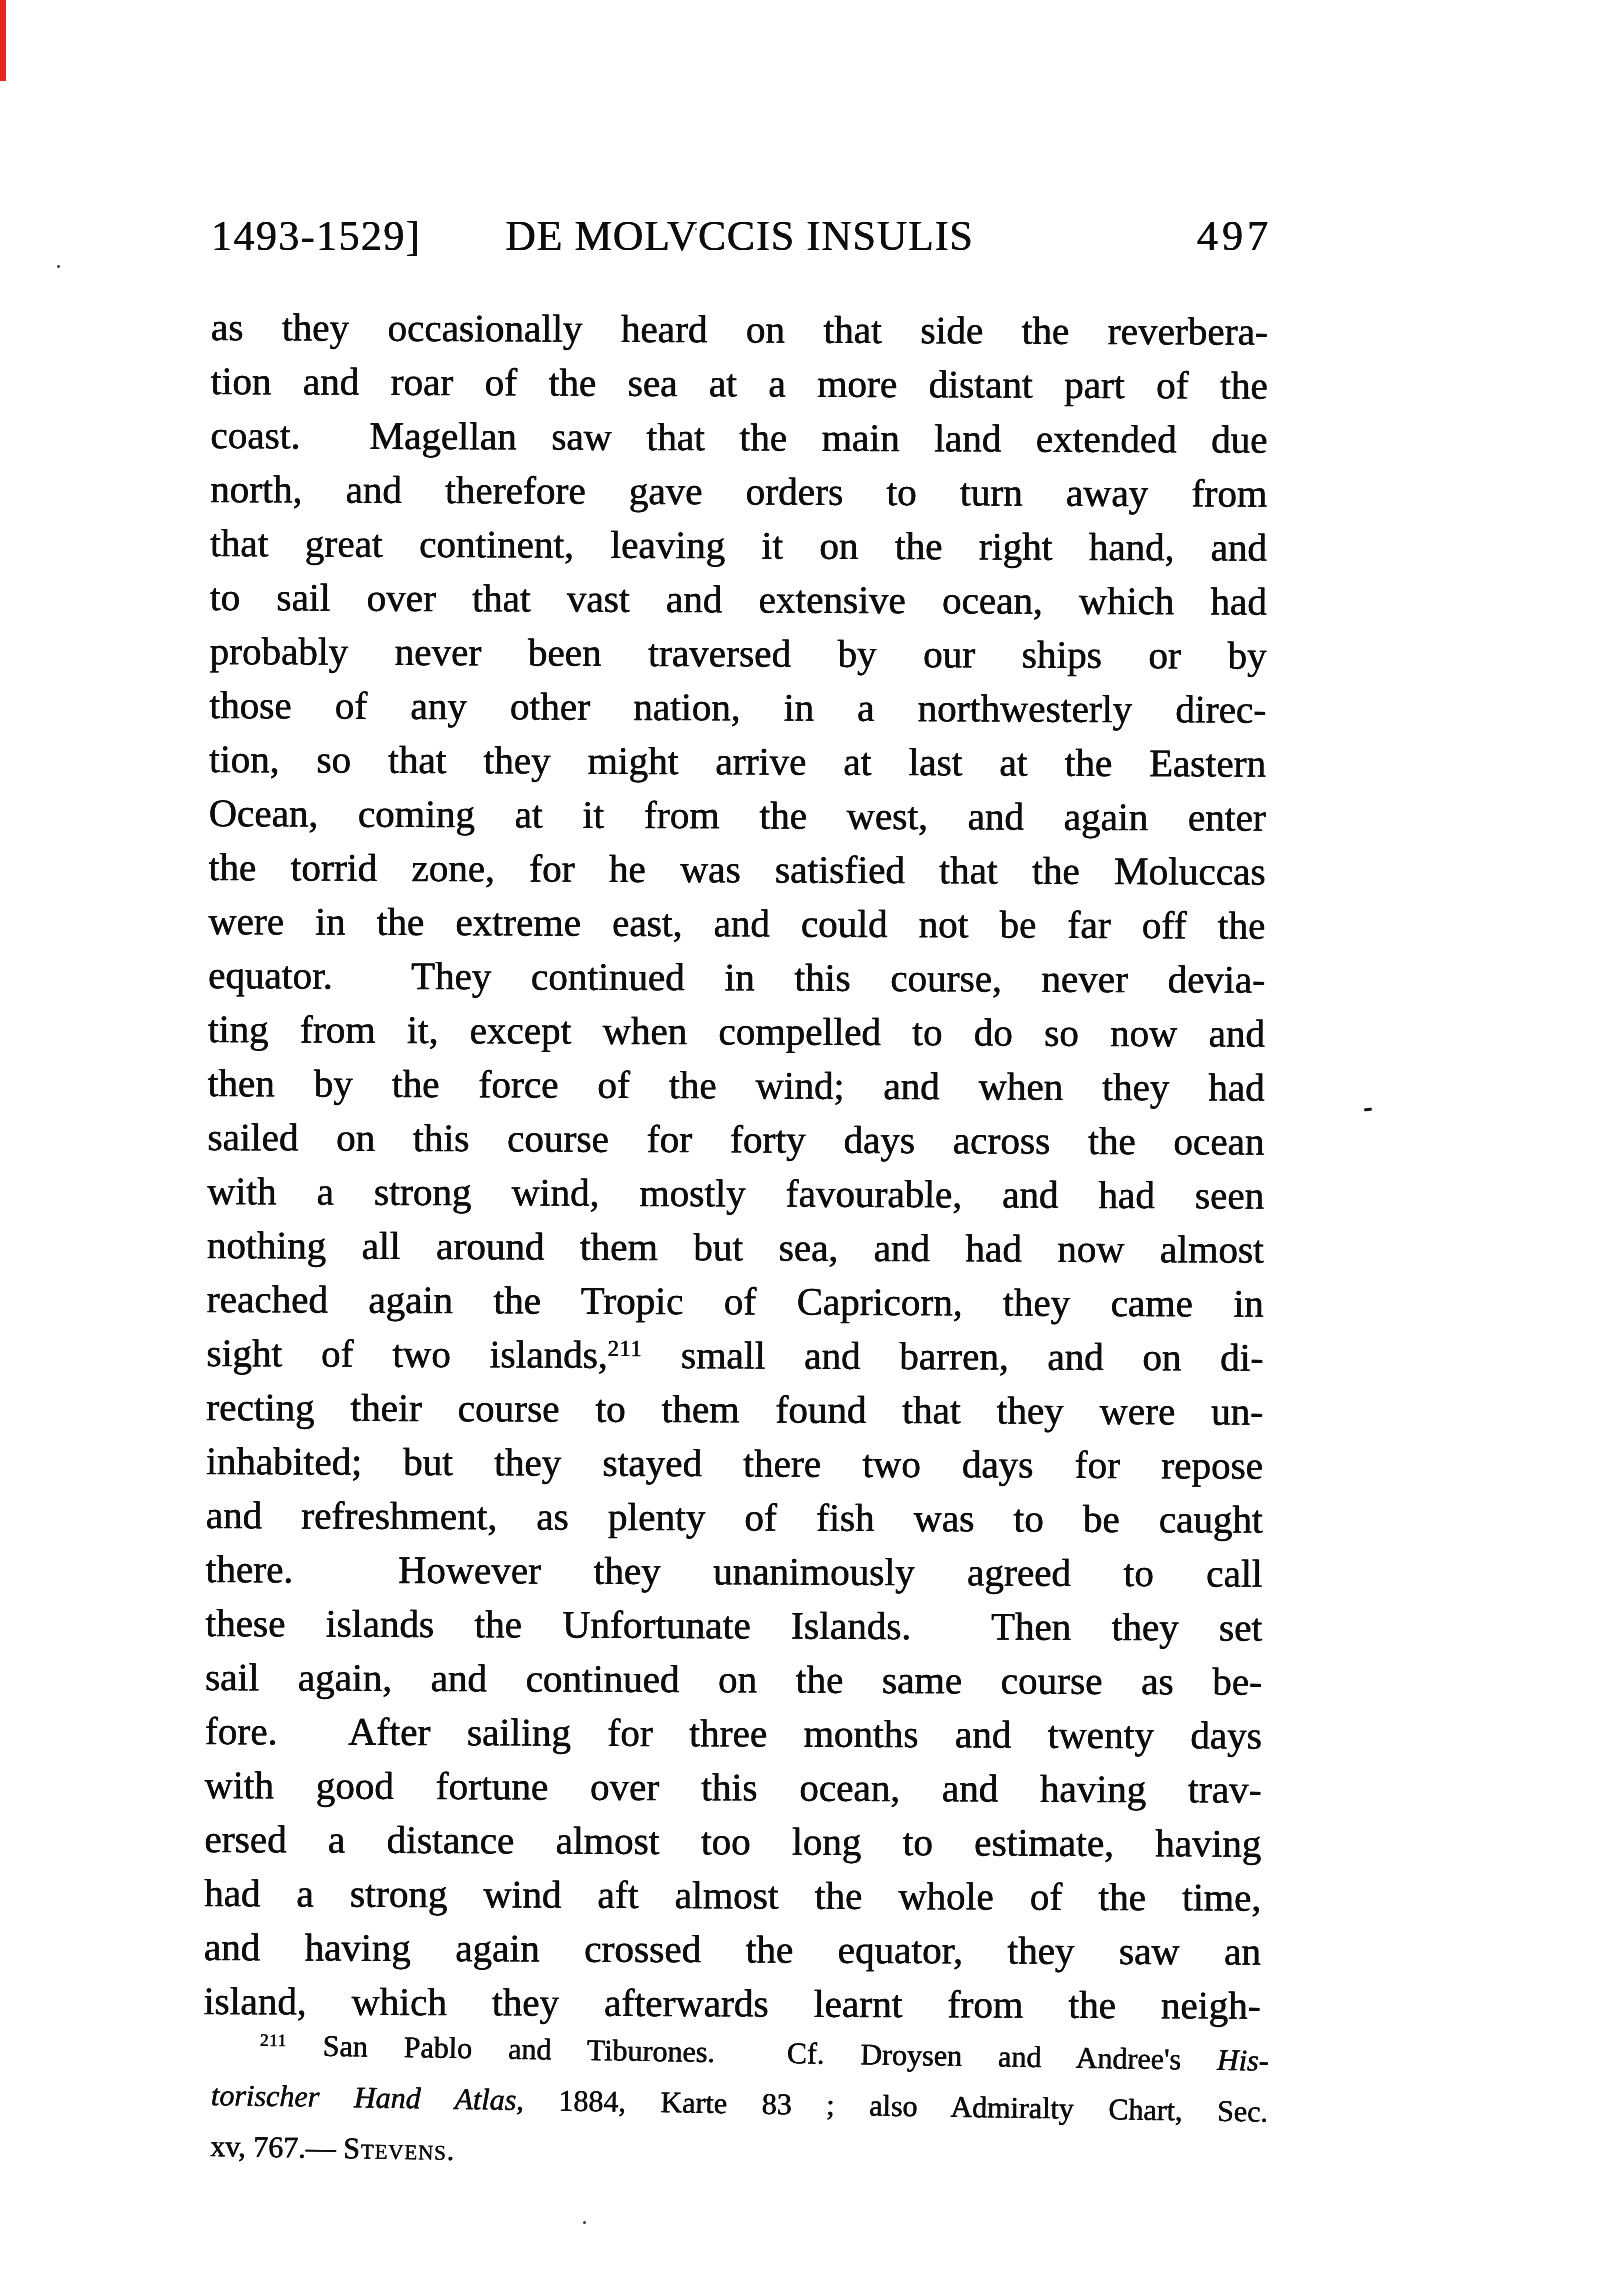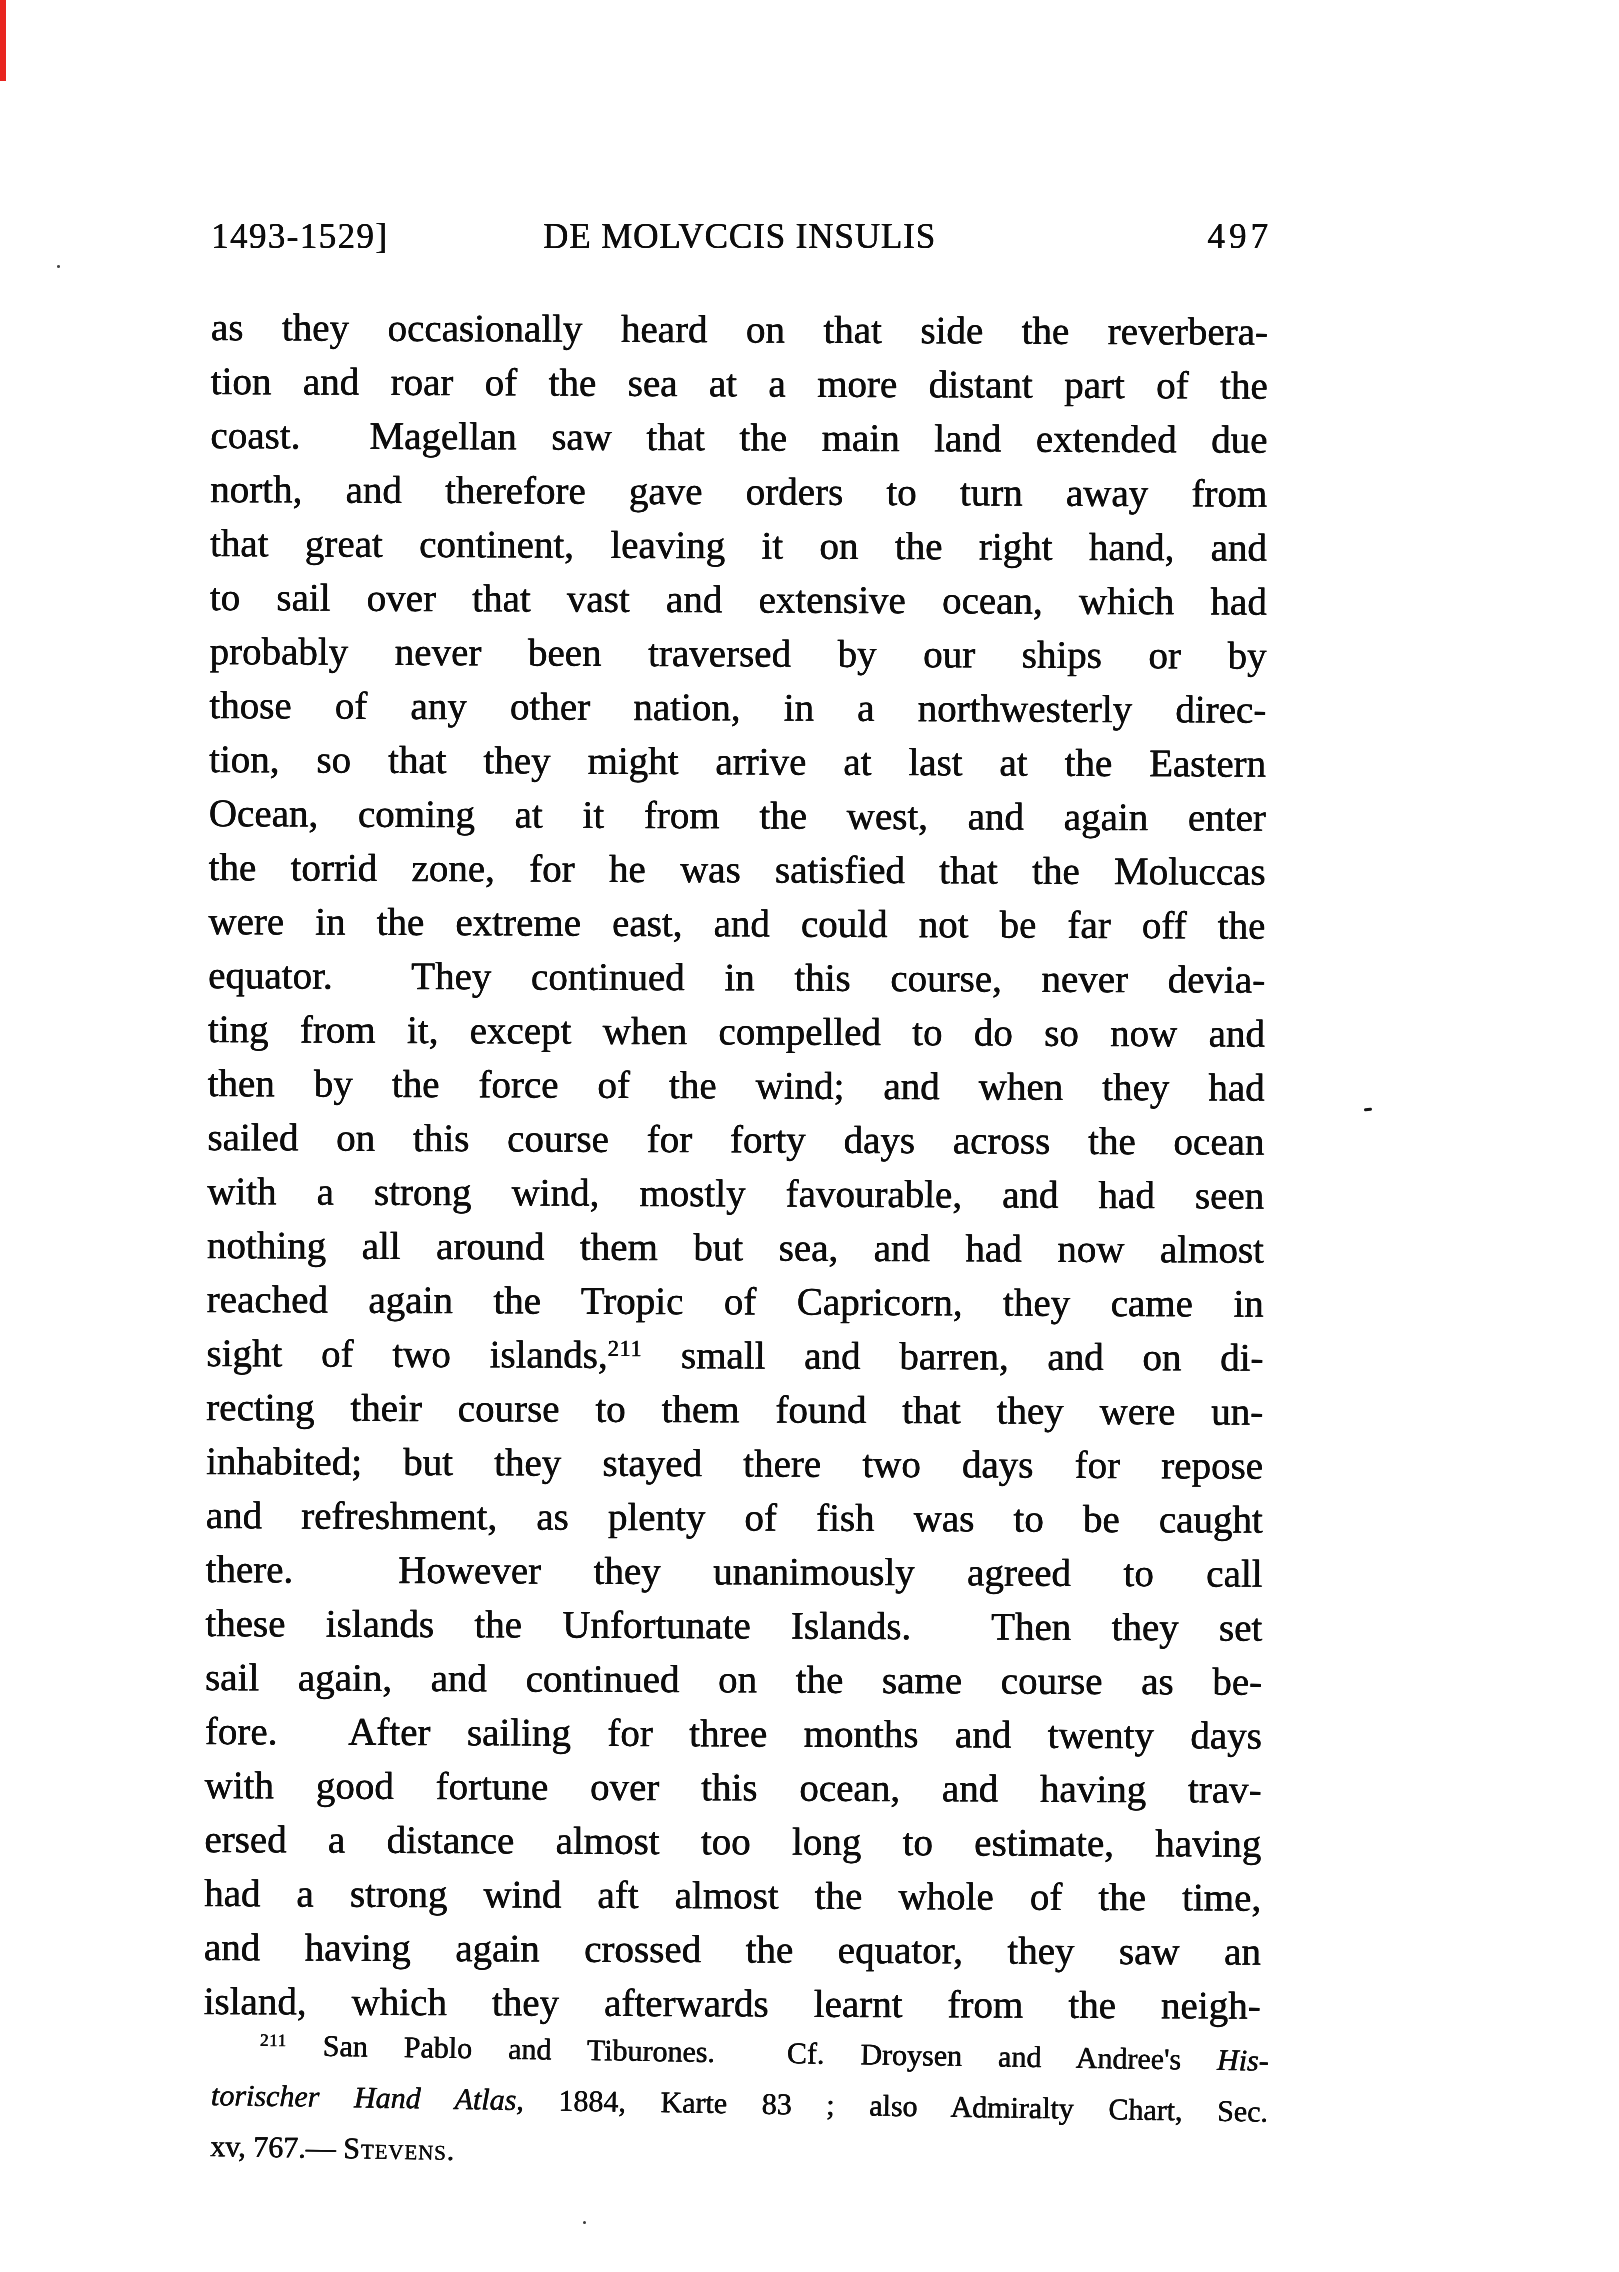--- a/index.html
+++ b/index.html
@@ -21,21 +21,21 @@
     background: #e8251f;
   }
 
   .header {
     position: absolute;
     left: 211px; top: 214px;
     width: 1057px;
     display: grid;
     grid-template-columns: 1fr auto 1fr;
     align-items: baseline;
-    font-size: 35px;
+    font-size: 42px;
     line-height: 45px;
     white-space: nowrap;
   }
   .header .left  { justify-self: start; letter-spacing: 1.4px; }
   .header .mid   { justify-self: center; letter-spacing: 0.9px; }
   .header .right { justify-self: end; letter-spacing: 4.1px; margin-right: -4.1px; }
 
   .bodytext {
     position: absolute;
     left: 211px; top: 300px;

